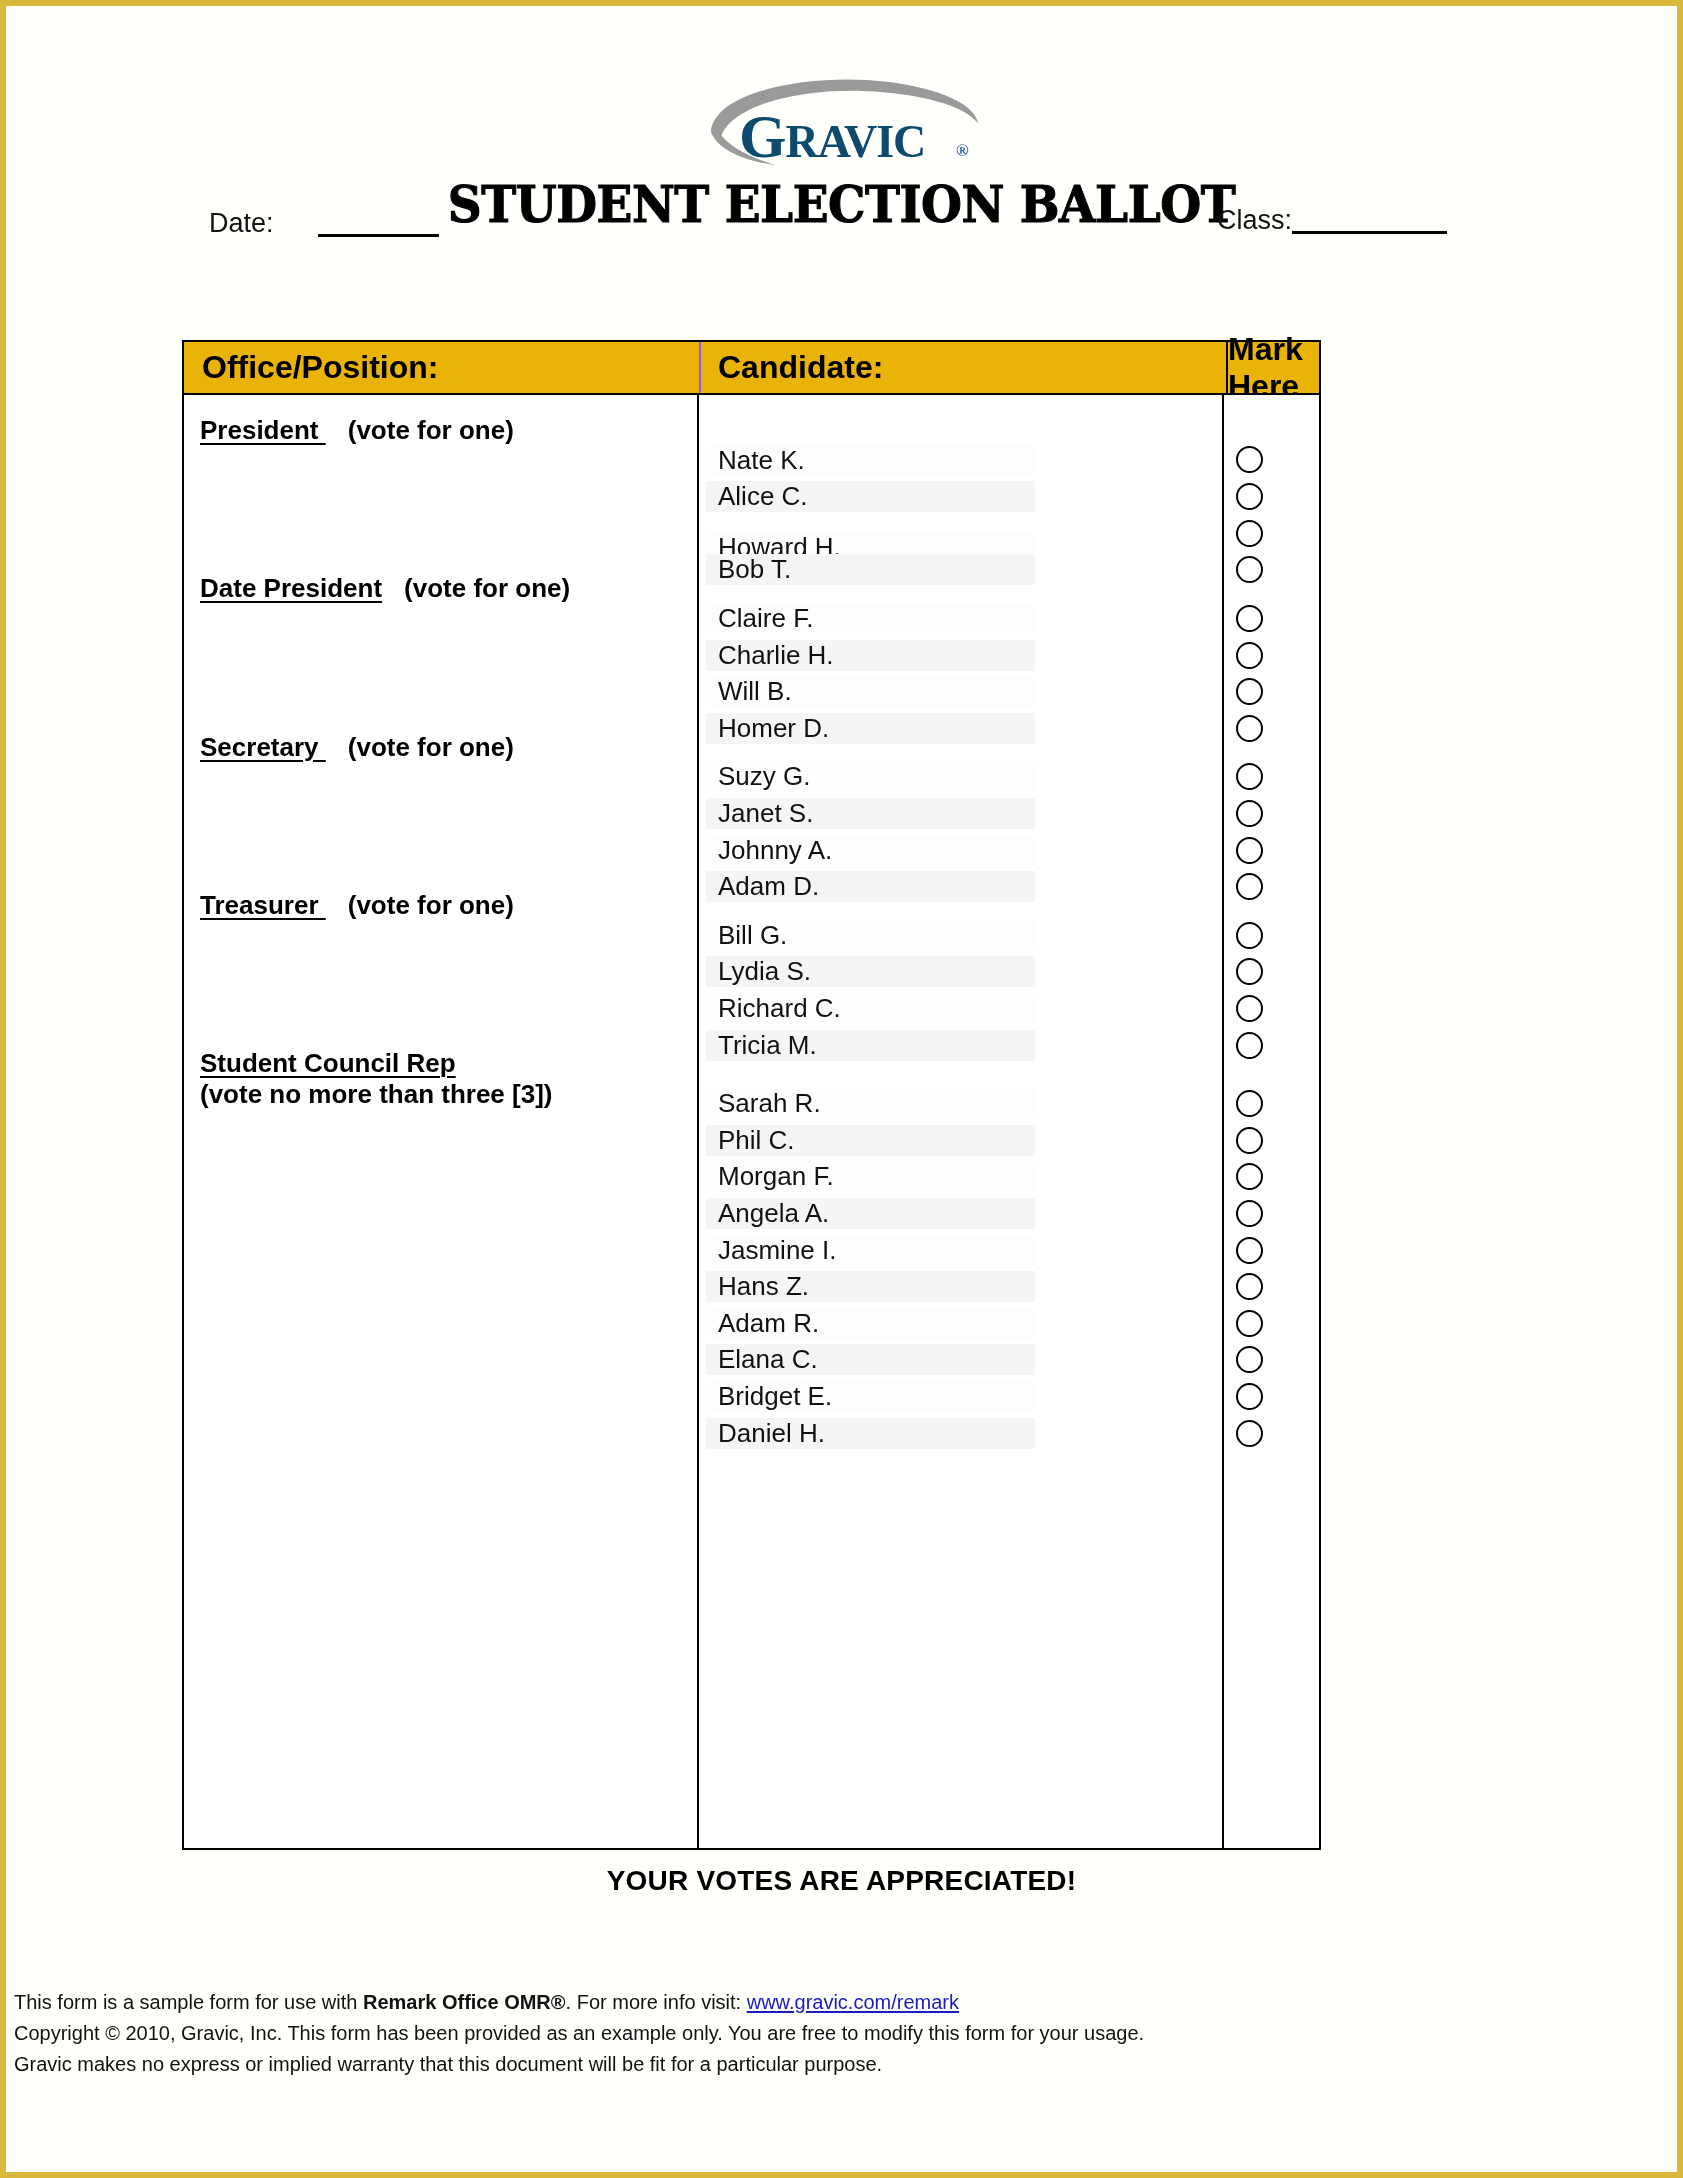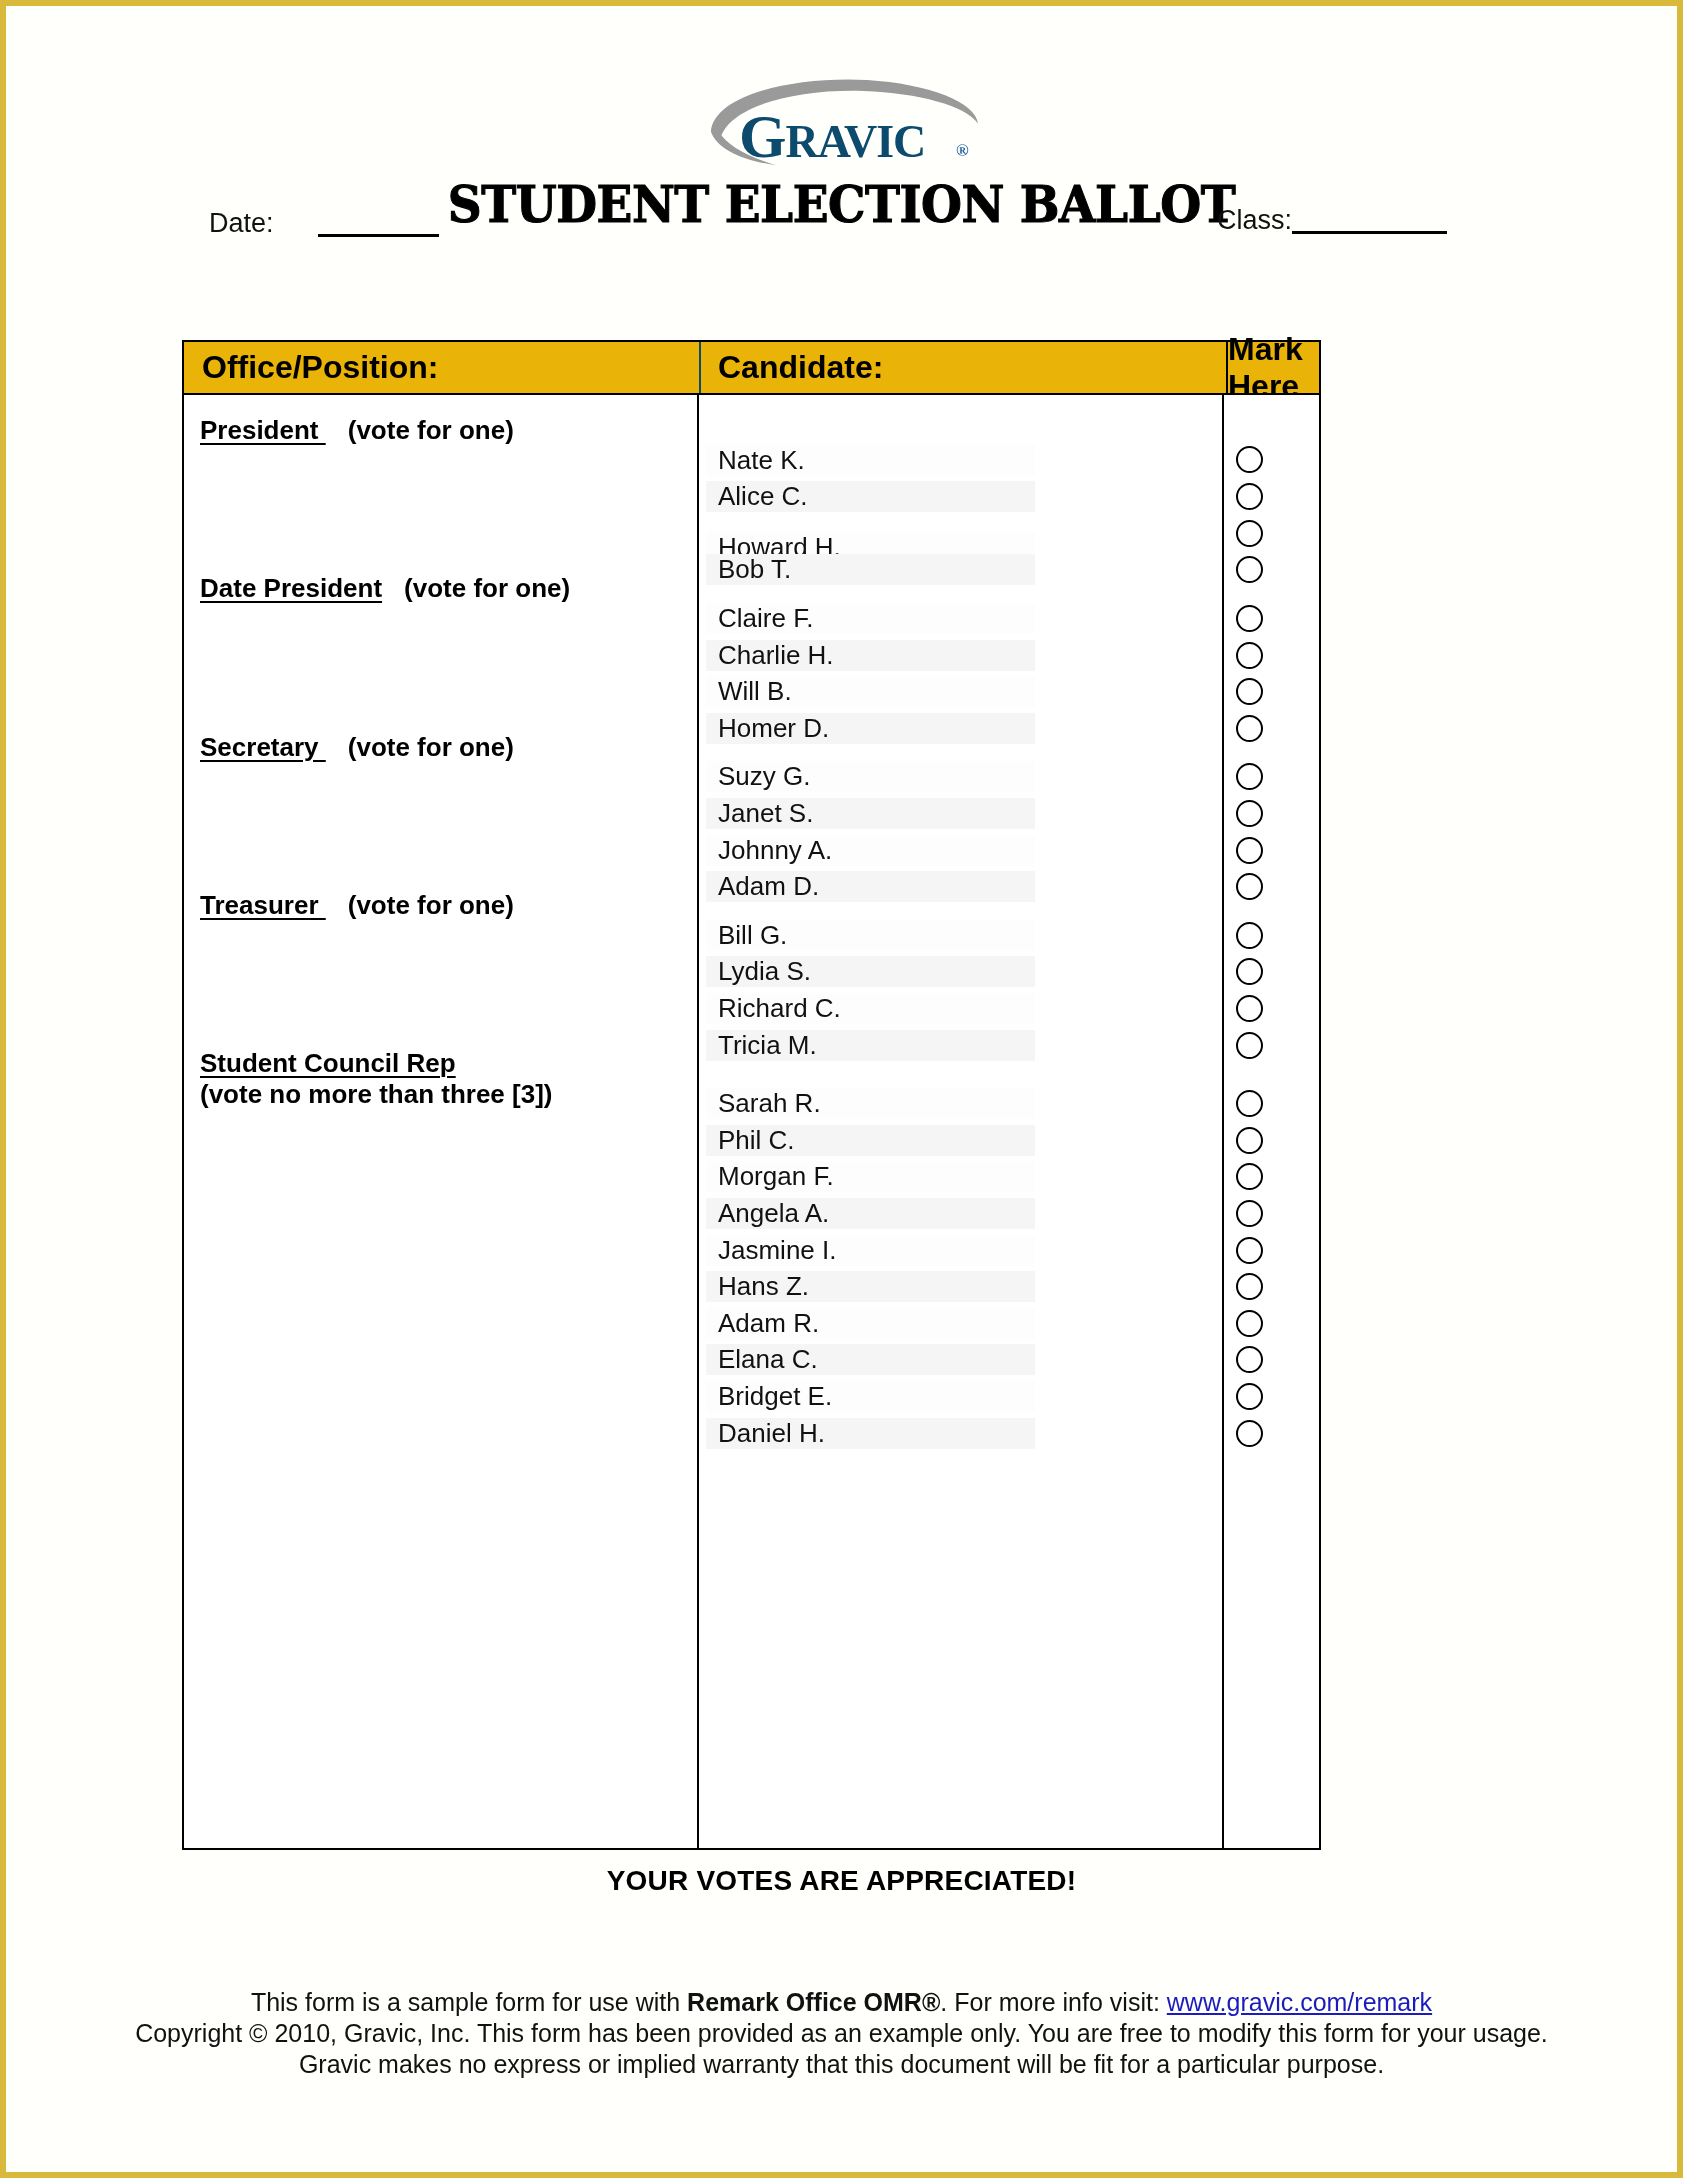--- a/index.html
+++ b/index.html
@@ -102,21 +102,21 @@
     margin-top:16px;
   }
   .thead .cell{
     display:flex;align-items:center;
     box-sizing:border-box;
     font-weight:700;
     font-size:32px;
     color:#000;
   }
   .c1{width:515px;padding-left:18px;}
-  .c2{width:527px;padding-left:17px;border-left:2px solid #0c4a6e;}
+  .c2{width:527px;padding-left:17px;border-left:2px solid #8b5cf6;}
   .c3{flex:1;border-left:2px solid #000;justify-content:center;}
 
   .tbody{
     position:relative;
     border:2px solid #000;
     border-top:none;
     box-sizing:border-box;
     height:1455px;
     background:#fff;
   }
@@ -180,22 +180,22 @@
   
   .thanks{
     position:absolute;left:0;right:0;top:1853px;
     text-align:center;
     font-size:28px;font-weight:700;
     letter-spacing:0.2px;
     color:#000;
   }
   .foot{
     position:absolute;left:0;right:0;top:1975px;
-    text-align:center;
-    font-size:25px;
+    text-align:left;
+    font-size:20px;
     line-height:31px;
     color:#111;
   }
   .foot b{font-weight:700;}
   .foot .link{
     color:#1b1bbf;
     text-decoration:underline;
     text-underline-offset:2px;
   }
   .foot .line{display:block;}

